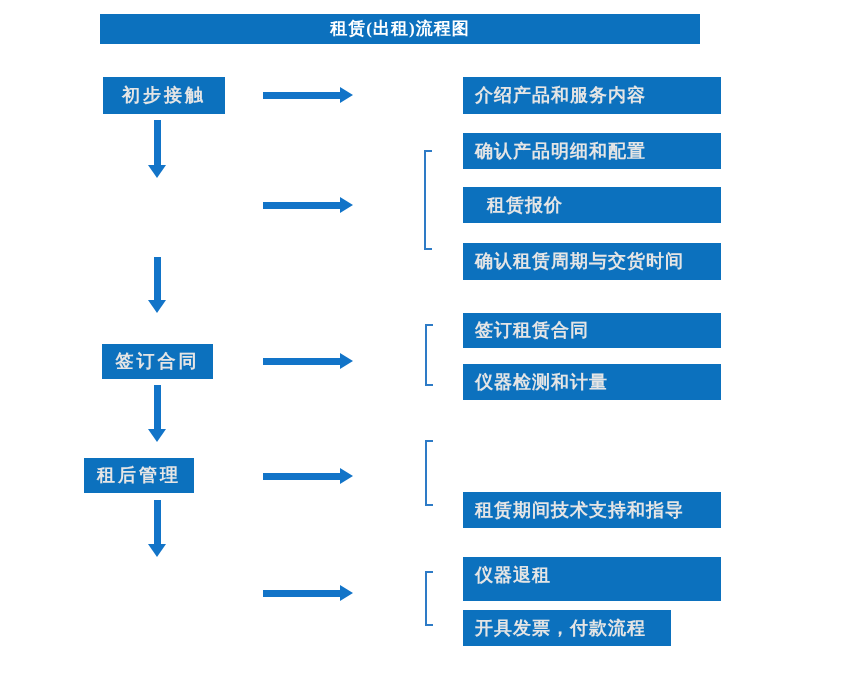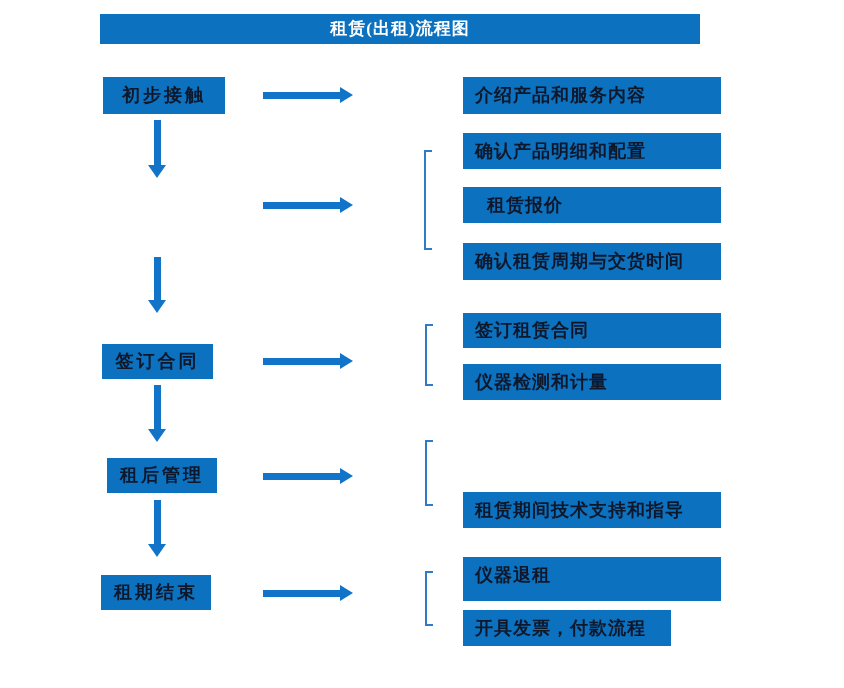--- a/index.html
+++ b/index.html
@@ -7,21 +7,21 @@
     position: relative;
     width: 844px;
     height: 688px;
     background: #ffffff;
     overflow: hidden;
     font-family: "Liberation Serif", "DejaVu Serif", serif;
   }
   .box {
     position: absolute;
     background: #0C71BE;
-    color: #0f172a;
+    color: #e5e5e5;
     font-weight: bold;
     font-size: 18px;
     box-sizing: border-box;
     white-space: nowrap;
   }
   .title-bar {
     position: absolute;
     left: 100px; top: 14px;
     width: 600px; height: 30px;
     line-height: 30px;
@@ -82,22 +82,21 @@
 </style>
 </head>
 <body>
 
 <div class="canvas">
 
   <div class="title-bar">租赁(出租)流程图</div>
 
   <div class="box stage" style="left:103px; top:77px;  width:122px; height:37px; line-height:37px;">初步接触</div>
   <div class="box stage" style="left:102px; top:344px; width:111px; height:35px; line-height:35px;">签订合同</div>
-  <div class="box stage" style="left:107px; top:458px; width:110px; height:35px; line-height:35px;">租后管理</div>
-  <div class="box stage" style="left:101px; top:575px; width:110px; height:35px; line-height:35px;">租期结束</div>
+  <div class="box stage" style="left:84px; top:458px; width:110px; height:35px; line-height:35px;">租后管理</div>
 
   <div class="box detail" style="left:443px; top:77px;  width:258px; height:37px; line-height:37px;">介绍产品和服务内容</div>
 
   <div class="box detail" style="left:443px; top:133px; width:258px; height:36px; line-height:36px;">确认产品明细和配置</div>
   <div class="box detail" style="left:443px; top:187px; width:258px; height:36px; line-height:36px;padding-left:24px;">租赁报价</div>
   <div class="box detail" style="left:443px; top:313px; width:258px; height:35px; line-height:35px;">签订租赁合同</div>
 
   <div class="box detail" style="left:443px; top:243px; width:258px; height:37px; line-height:37px;">确认租赁周期与交货时间</div>
   <div class="box detail" style="left:443px; top:364px; width:258px; height:36px; line-height:36px;">仪器检测和计量</div>
 

